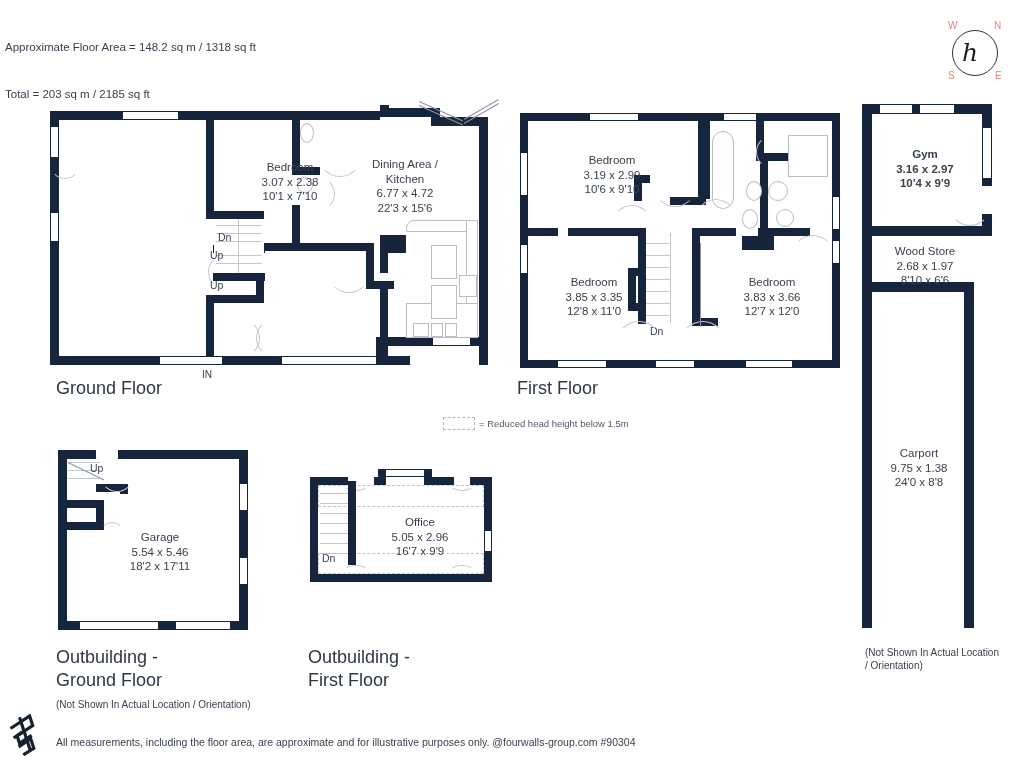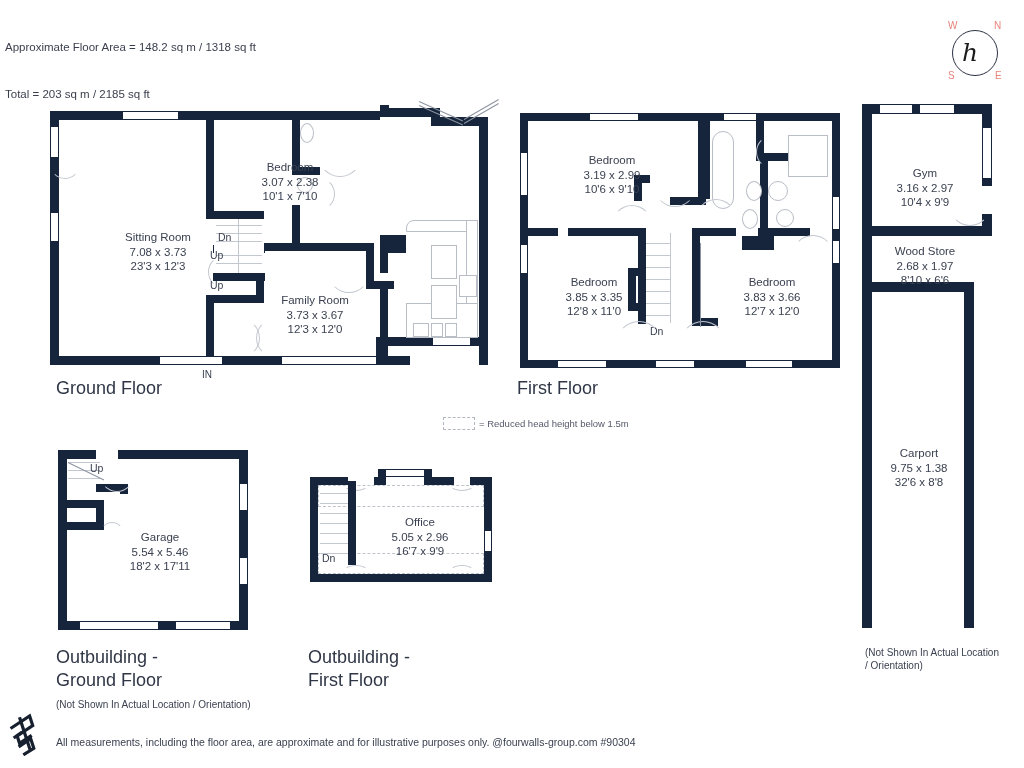--- a/index.html
+++ b/index.html
@@ -216,34 +216,30 @@
     <div class="stair-line" style="left:166px; top:150px; width:46px;"></div>
     <div class="stair-line" style="left:166px; top:158px; width:46px;"></div>
     <div class="stair-line-v" style="left:188px; top:114px; height:54px;"></div>
 
     <div class="tiny" style="left:168px; top:126px;">Dn</div>
     <div class="tiny" style="left:160px; top:144px;">Up</div>
     <div class="tiny" style="left:160px; top:174px;">Up</div>
 
     <div class="tiny" style="left:152px; top:264px; font-size:10px;">IN</div>
 
-    <div class="rlabel" style="left:28px; top:125px; width:160px;">
-      <span class="nm">Sitting Room</span>
-      <span class="d1">7.08 x 3.73</span>
-      <span class="d2">23'3 x 12'3</span>
-    </div>
     <div class="rlabel" style="left:160px; top:55px; width:160px;">
       <span class="nm">Bedroom</span>
       <span class="d1">3.07 x 2.38</span>
       <span class="d2">10'1 x 7'10</span>
     </div>
-    <div class="rlabel" style="left:185px; top:188px; width:160px;">
-      <span class="nm">Family Room</span>
-      <span class="d1">3.73 x 3.67</span>
-      <span class="d2">12'3 x 12'0</span>
+    <div class="rlabel" style="left:275px; top:52px; width:160px;">
+      <span class="nm">Dining Area /</span>
+      <span class="nm">Kitchen</span>
+      <span class="d1">6.77 x 4.72</span>
+      <span class="d2">22'3 x 15'6</span>
     </div>
   </div>
 
   <div class="ftitle" style="left:56px; top:378px;">Ground Floor</div>
 
   <div class="plan" id="ff" style="left:520px; top:113px; width:320px; height:255px;">
 
     <div class="w" style="left:0;   top:0;     width:8px;  height:255px;"></div>
     <div class="w" style="left:312px;top:0;    width:8px;  height:255px;"></div>
     <div class="w" style="left:0;   top:0;     width:70px; height:8px;"></div>
@@ -342,21 +338,21 @@
     <div class="w" style="left:50px;top:0;  width:8px;  height:10px;"></div>
     <div class="win" style="left:58px; top:0; width:34px; height:10px;"></div>
     <div class="w" style="left:92px;top:0;  width:38px; height:10px;"></div>
     <div class="w" style="left:120px;top:0; width:10px; height:24px;"></div>
     <div class="win-v" style="left:120px; top:24px; width:10px; height:50px;"></div>
     <div class="w" style="left:120px;top:74px;width:10px; height:8px;"></div>
     <div class="w" style="left:120px;top:110px;width:10px;height:22px;"></div>
     <div class="w" style="left:0;  top:122px; width:130px;height:10px;"></div>
     <div class="arc" style="left:88px; top:82px; width:40px; height:40px; border-color:transparent transparent #c3c7cf transparent;"></div>
 
-    <div class="rlabel" style="left:-12px; top:62px; width:150px;">
+    <div class="rlabel" style="left:-12px; top:43px; width:150px;font-weight:bold;">
       <span class="nm">Gym</span>
       <span class="d1">3.16 x 2.97</span>
       <span class="d2">10'4 x 9'9</span>
     </div>
 
     <div class="w" style="left:0;  top:132px; width:10px; height:56px;"></div>
     <div class="w" style="left:0;  top:178px; width:112px;height:10px;"></div>
     <div class="w" style="left:102px;top:178px;width:10px;height:10px;"></div>
 
     <div class="rlabel" style="left:-12px; top:140px; width:150px;">
@@ -364,21 +360,21 @@
       <span class="d1">2.68 x 1.97</span>
       <span class="d2">8'10 x 6'6</span>
     </div>
 
     <div class="w" style="left:0;   top:188px; width:10px; height:336px;"></div>
     <div class="w" style="left:102px;top:188px; width:10px; height:336px;"></div>
 
     <div class="rlabel" style="left:-18px; top:342px; width:150px;">
       <span class="nm">Carport</span>
       <span class="d1">9.75 x 1.38</span>
-      <span class="d2">32'6 x 8'8</span>
+      <span class="d2">24'0 x 8'8</span>
     </div>
   </div>
 
   <div class="fsub" style="left:865px; top:640px;">(Not Shown In Actual Location</div>
   <div class="fsub" style="left:865px; top:653px;">/ Orientation)</div>
 
   <div id="legend">
     <div class="box"></div>
     <div class="txt">= Reduced head height below 1.5m</div>
   </div>

